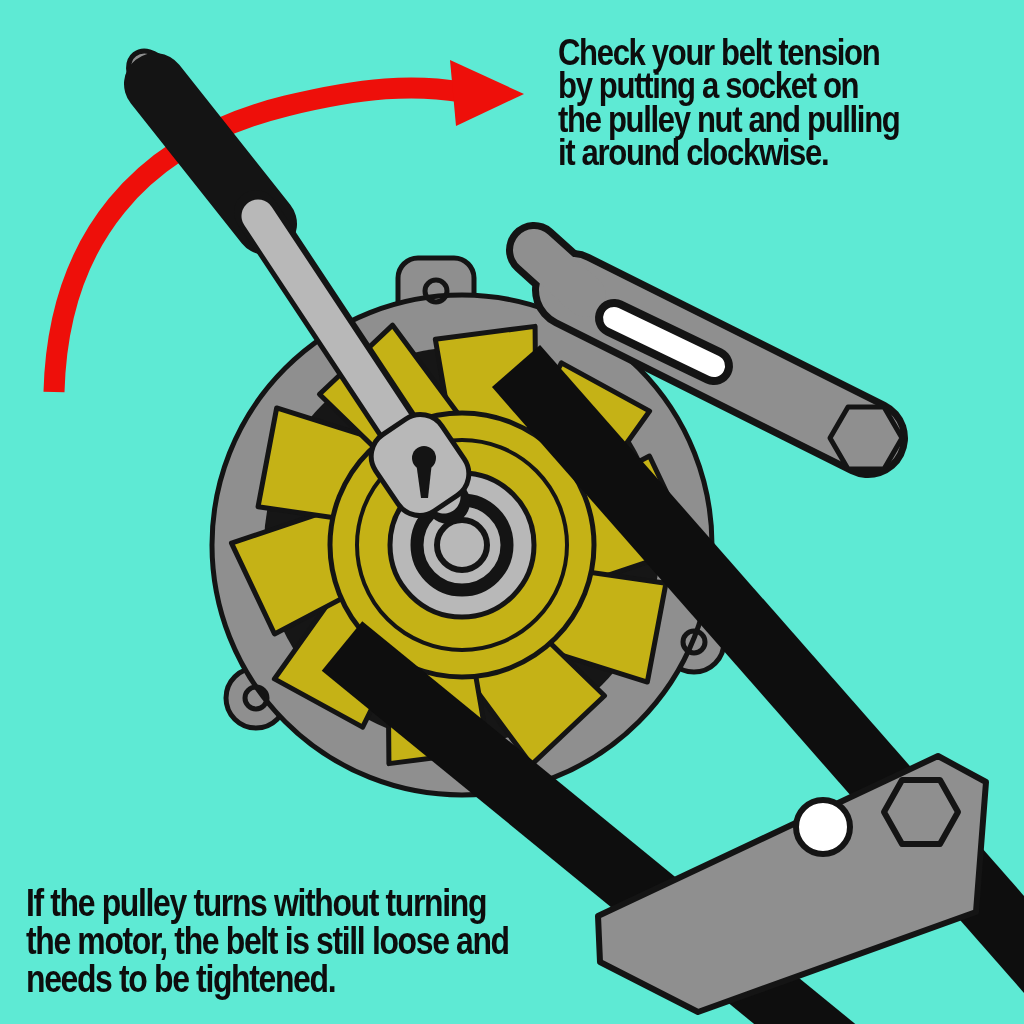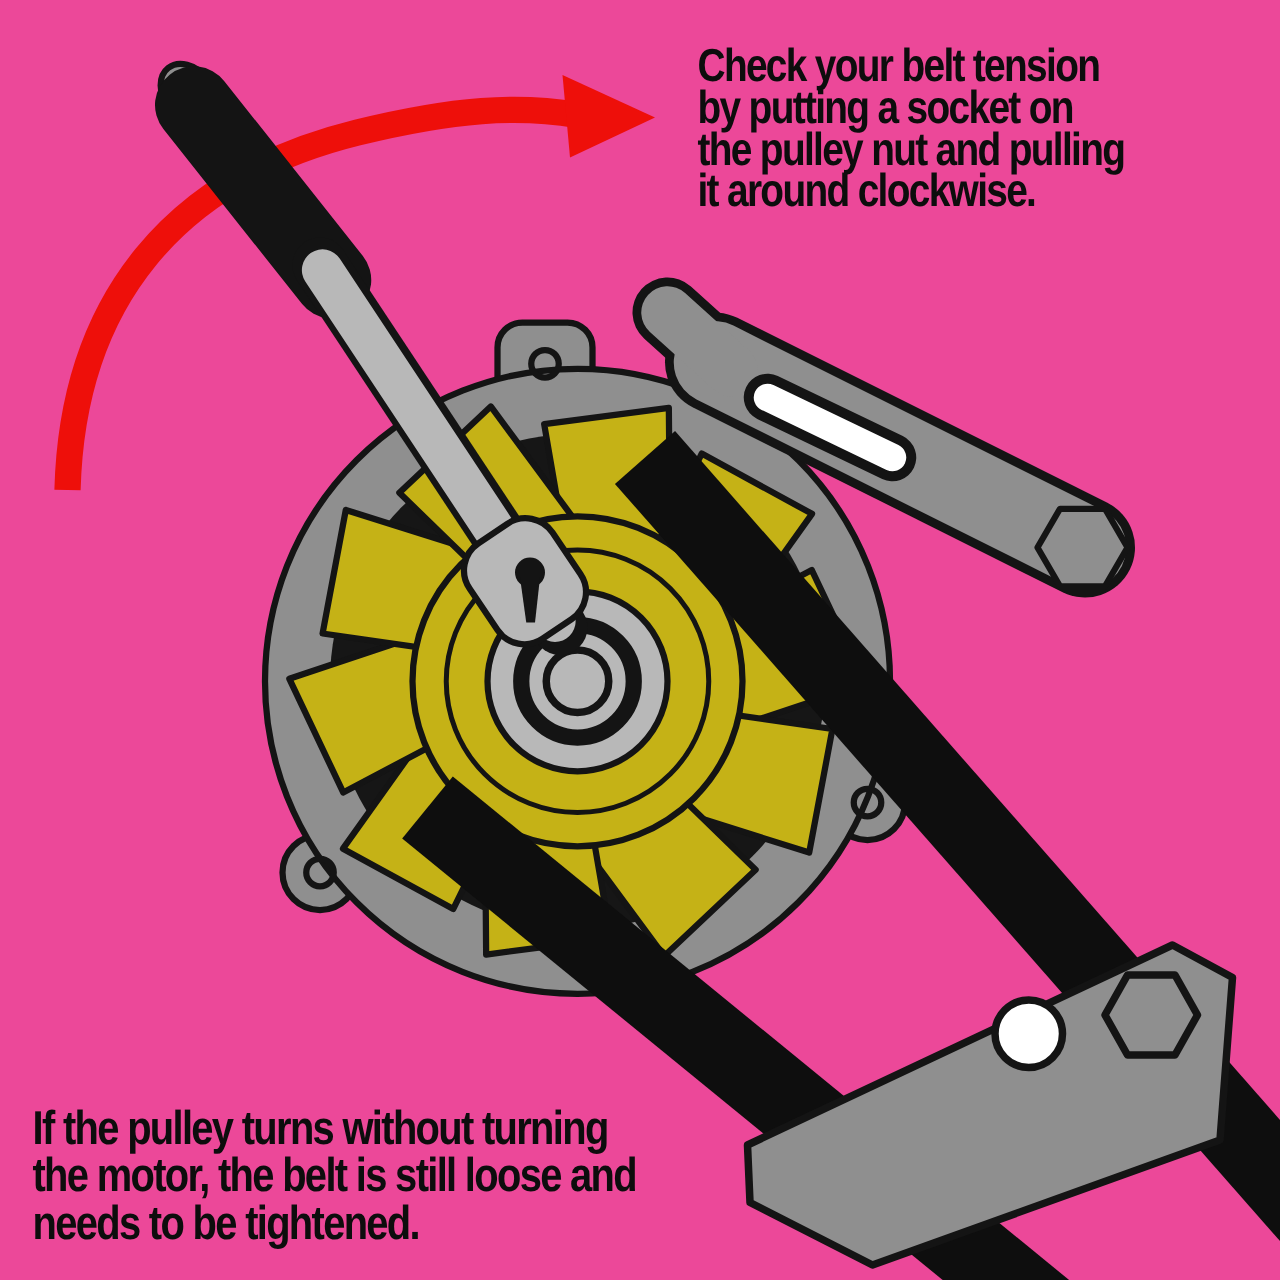--- a/index.html
+++ b/index.html
@@ -4,21 +4,21 @@
 <style>
   html, body {
     margin: 0;
     padding: 0;
     background: #ffffff;
   }
   .stage {
     position: relative;
     width: 1024px;
     height: 1024px;
-    background: #ec4899;
+    background: #5eead4;
     overflow: hidden;
     font-family: "Liberation Sans", sans-serif;
   }
   .stage svg {
     position: absolute;
     left: 0;
     top: 0;
   }
   .note {
     position: absolute;

